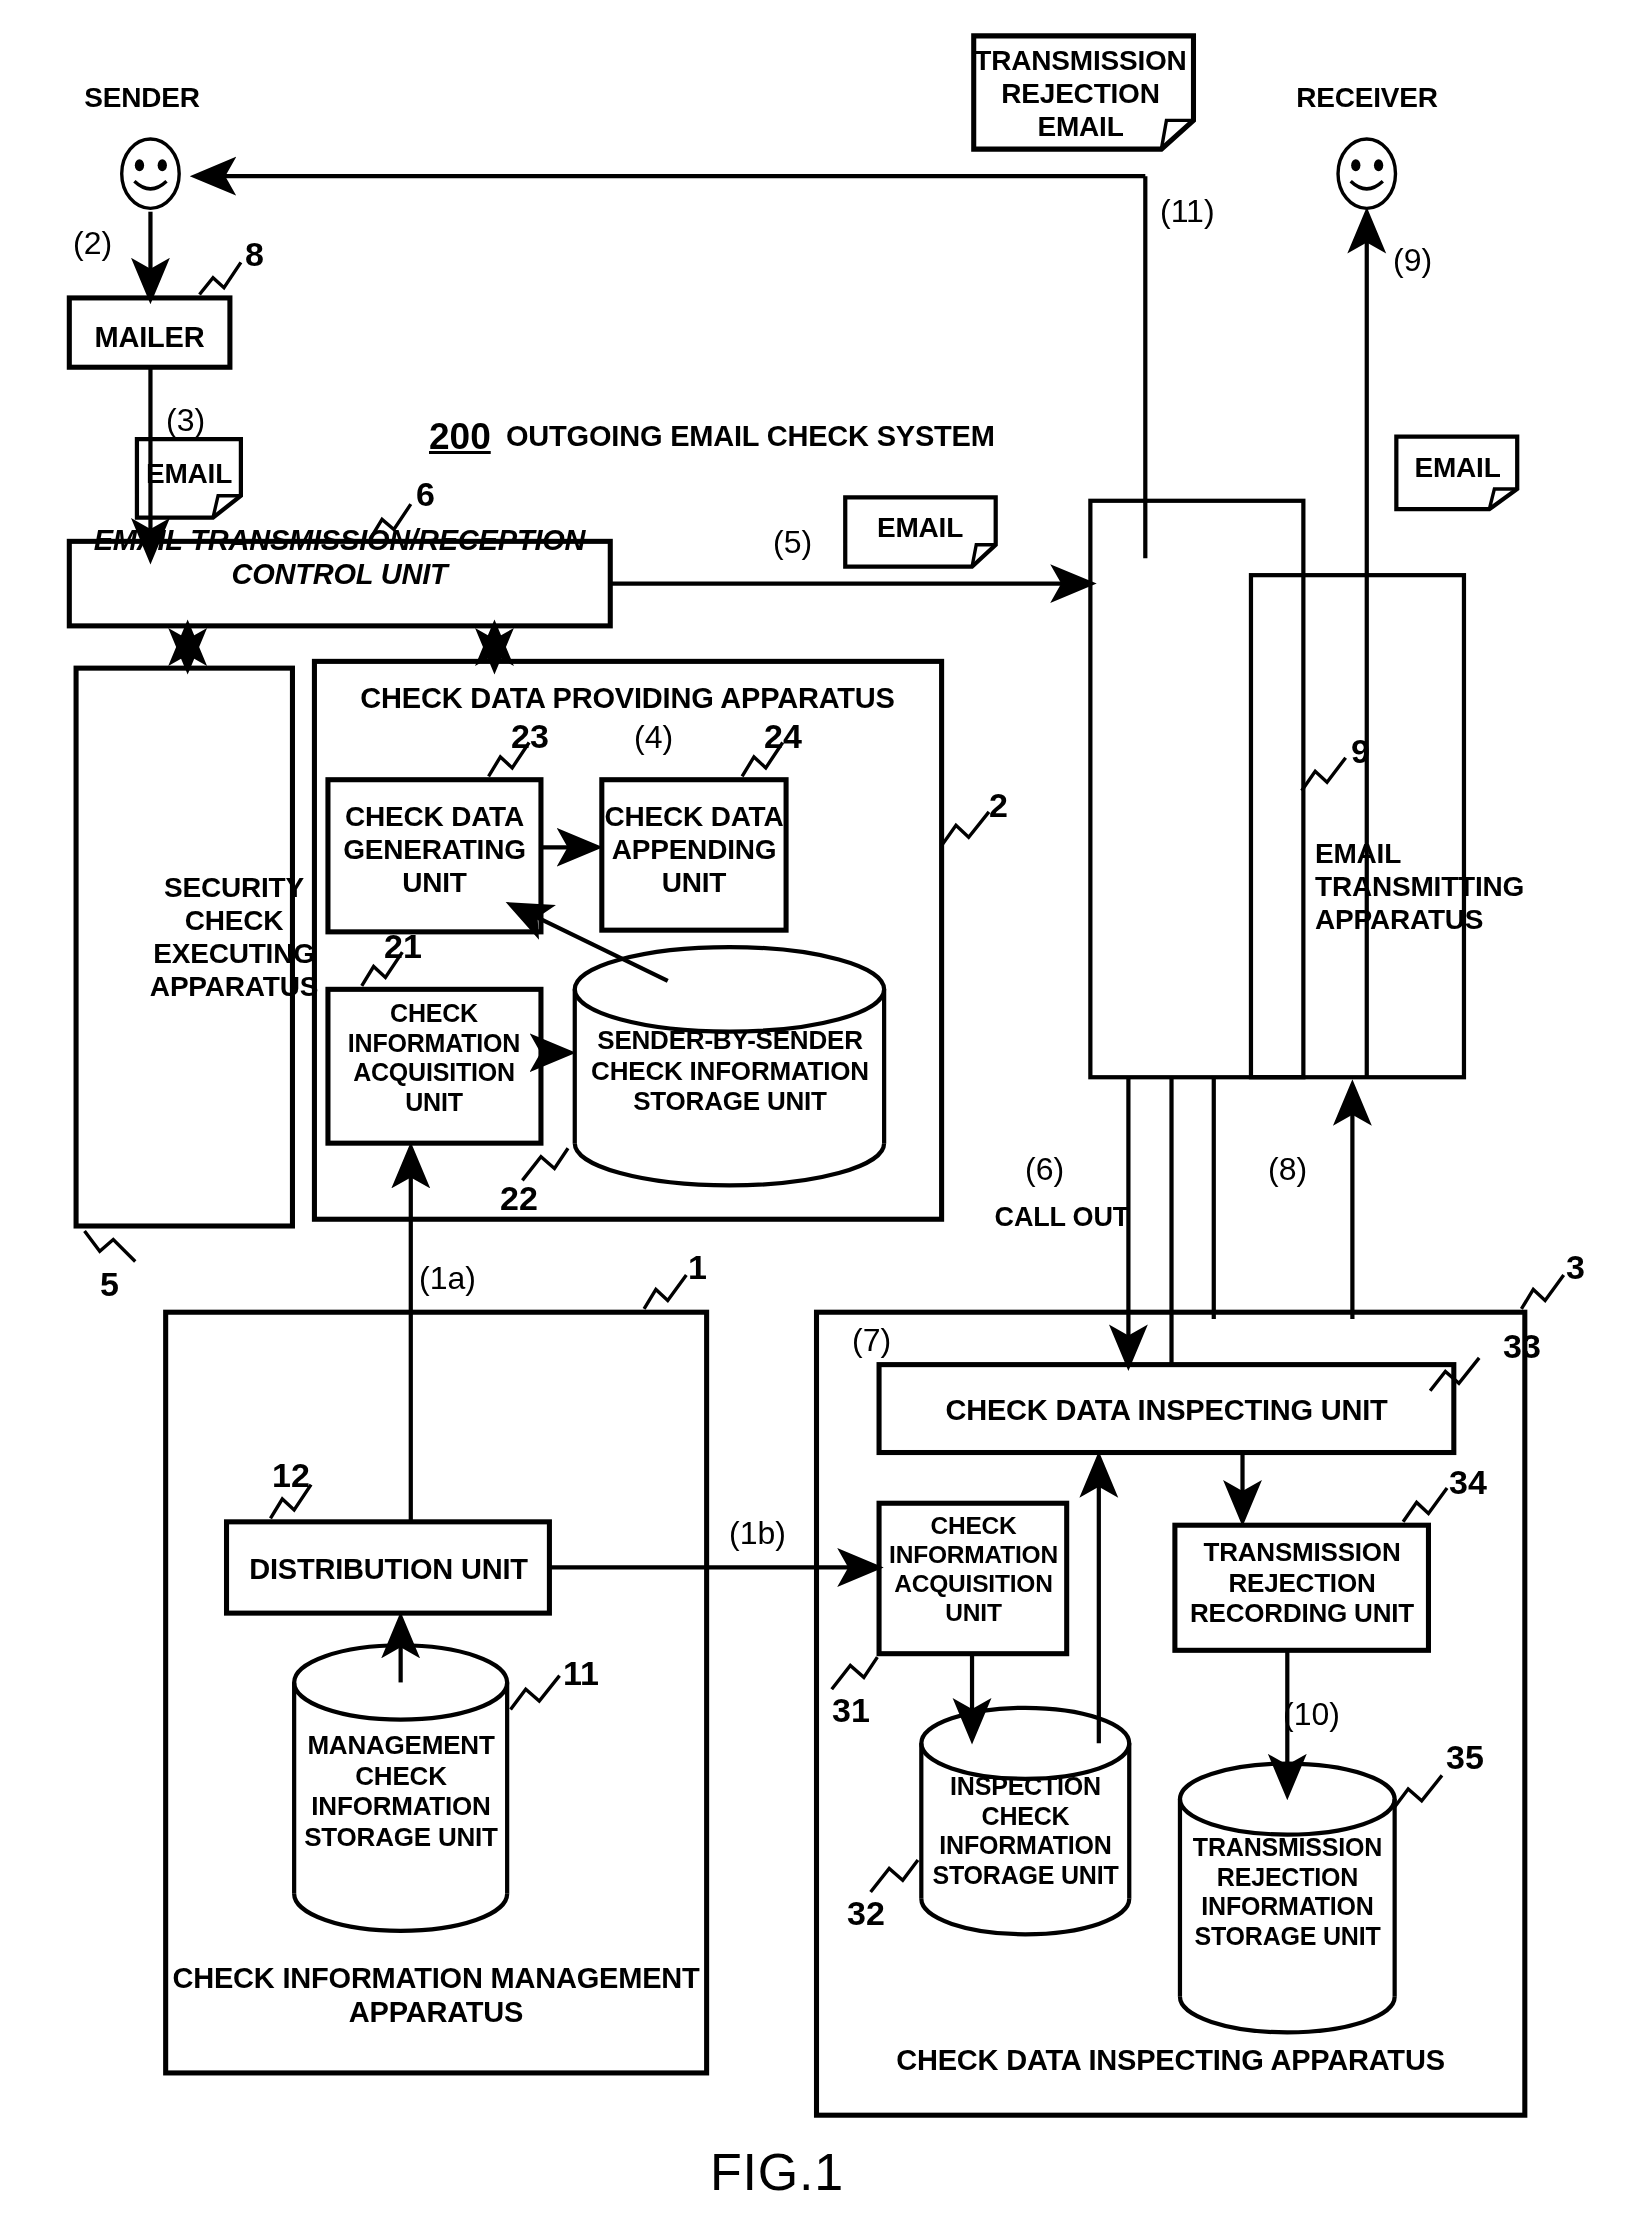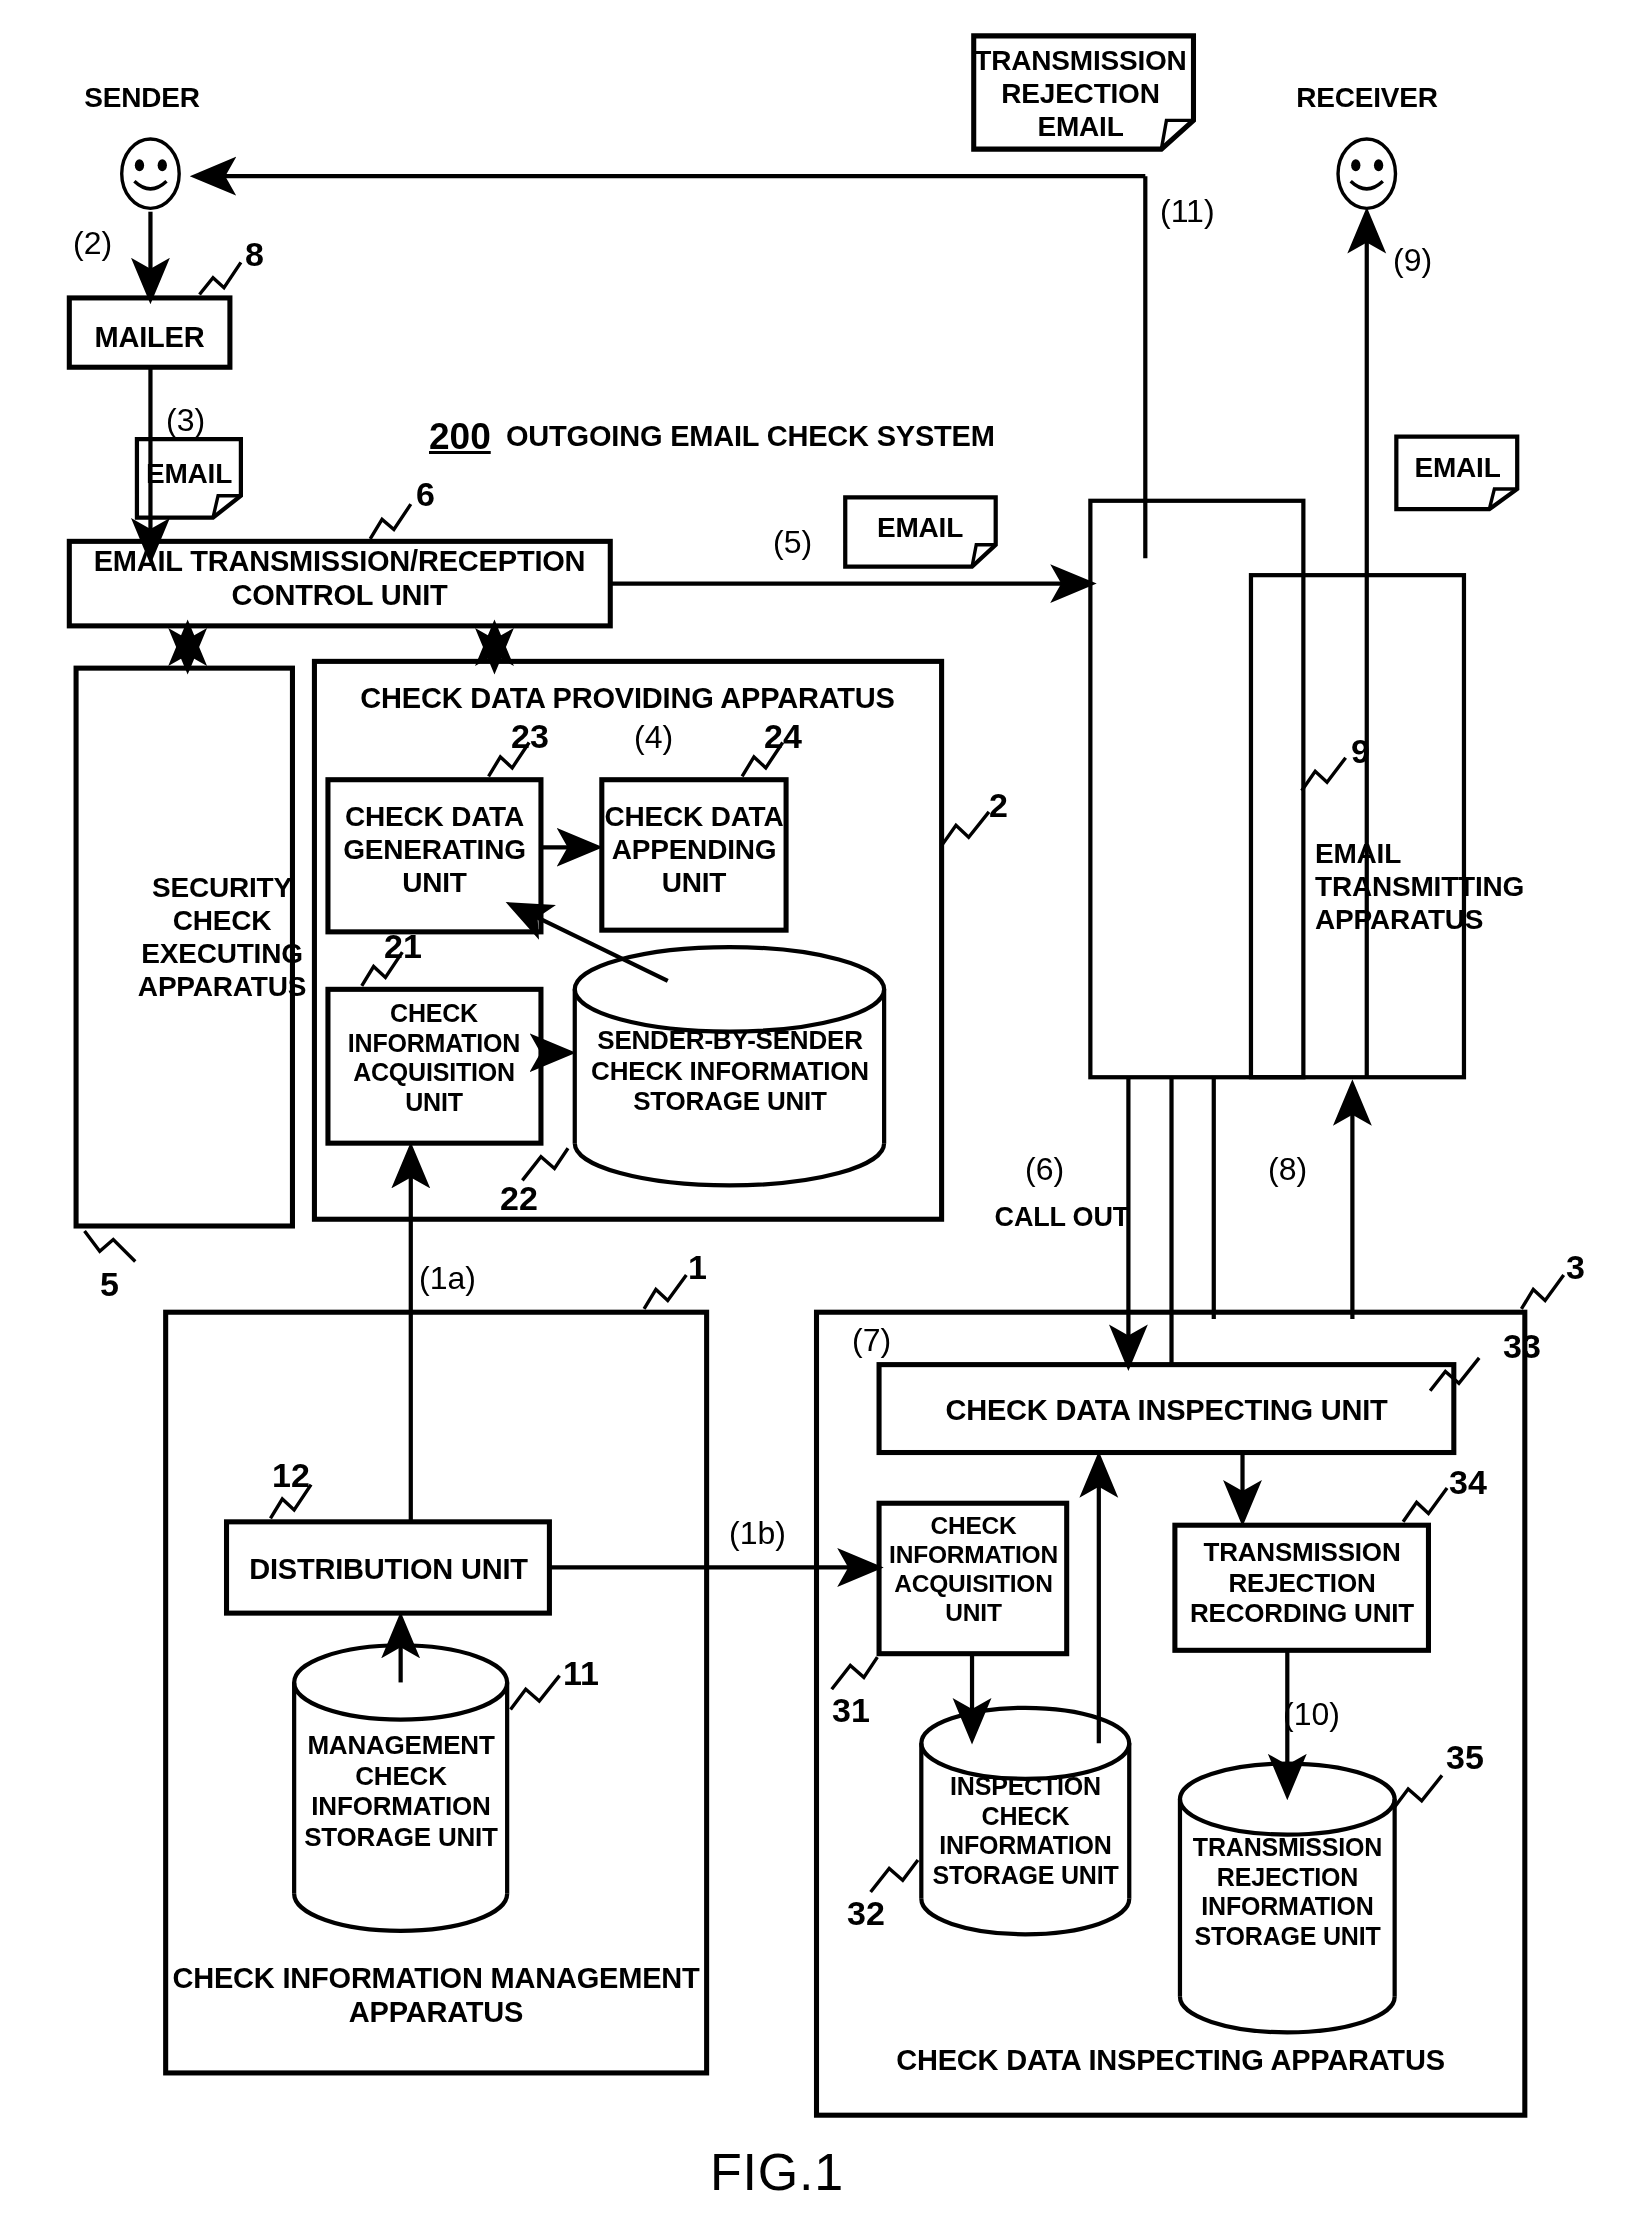--- a/index.html
+++ b/index.html
@@ -229,26 +229,26 @@
 
   <div class="ref" style="left:245px; top:235px;">8</div>
   <div class="lbl boxlabel" style="left:69px; top:320px; width:161px; font-size:29px;">MAILER</div>
 
   <div class="lbl boxlabel" style="left:137px; top:457px; width:104px; font-size:28px;">EMAIL</div>
 
   <div class="t100" style="left:429px; top:416px;">200</div>
   <div class="lbl titlebar" style="left:506px; top:419px; width:592px; text-align:left;">OUTGOING EMAIL CHECK SYSTEM</div>
 
   <div class="ref" style="left:416px; top:475px;">6</div>
-  <div class="lbl titlebar" style="left:69px; top:544px; width:541px;">EMAIL TRANSMISSION/RECEPTION
+  <div class="lbl titlebar" style="left:69px; top:523px; width:541px;font-style:italic;">EMAIL TRANSMISSION/RECEPTION
 CONTROL UNIT</div>
 
   <div class="lbl boxlabel" style="left:845px; top:511px; width:150px; font-size:28px;">EMAIL</div>
 
-  <div class="lbl boxlabel" style="left:79px; top:871px; width:238px; font-size:28px;padding-left:24px;">SECURITY
+  <div class="lbl boxlabel" style="left:91px; top:871px; width:238px; font-size:28px;padding-left:24px;">SECURITY
 CHECK
 EXECUTING
 APPARATUS</div>
   <div class="ref" style="left:100px; top:1265px;">5</div>
 
   <div class="lbl titlebar" style="left:314px; top:681px; width:627px;">CHECK DATA PROVIDING APPARATUS</div>
   <div class="ref" style="left:989px; top:786px;">2</div>
 
   <div class="ref" style="left:511px; top:717px;">23</div>
   <div class="lbl boxlabel" style="left:328px; top:800px; width:213px; font-size:28px;">CHECK DATA

